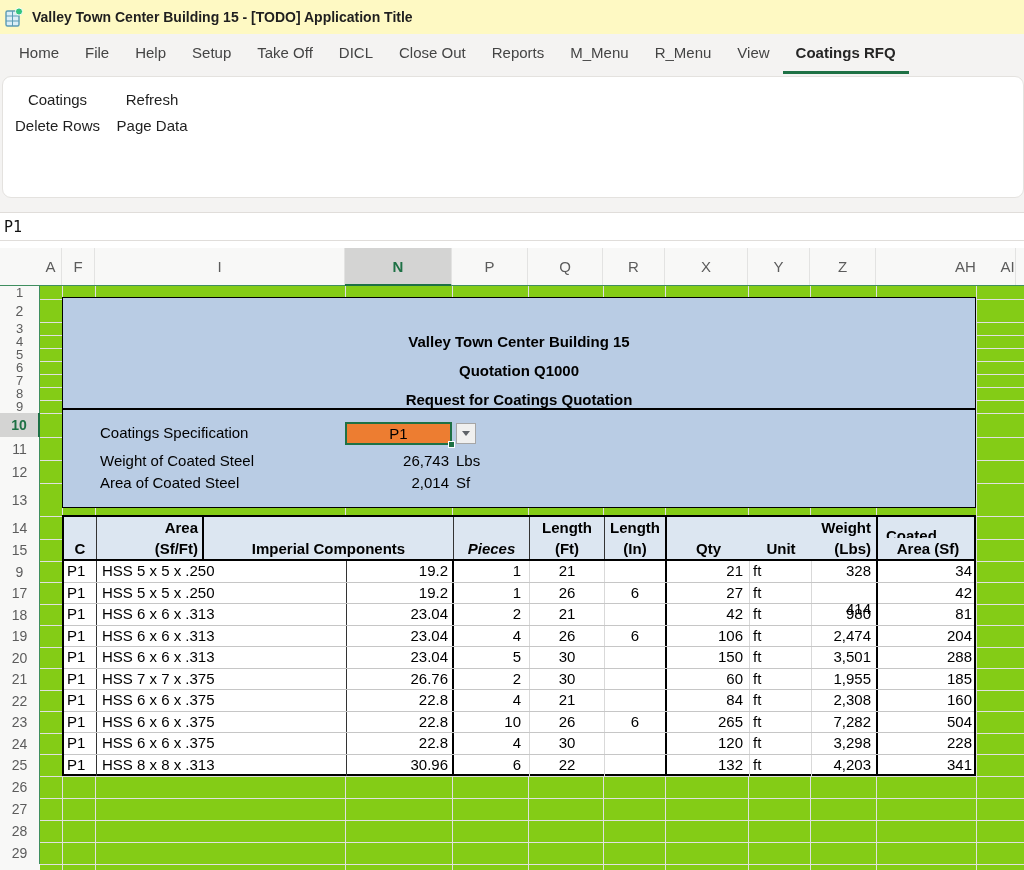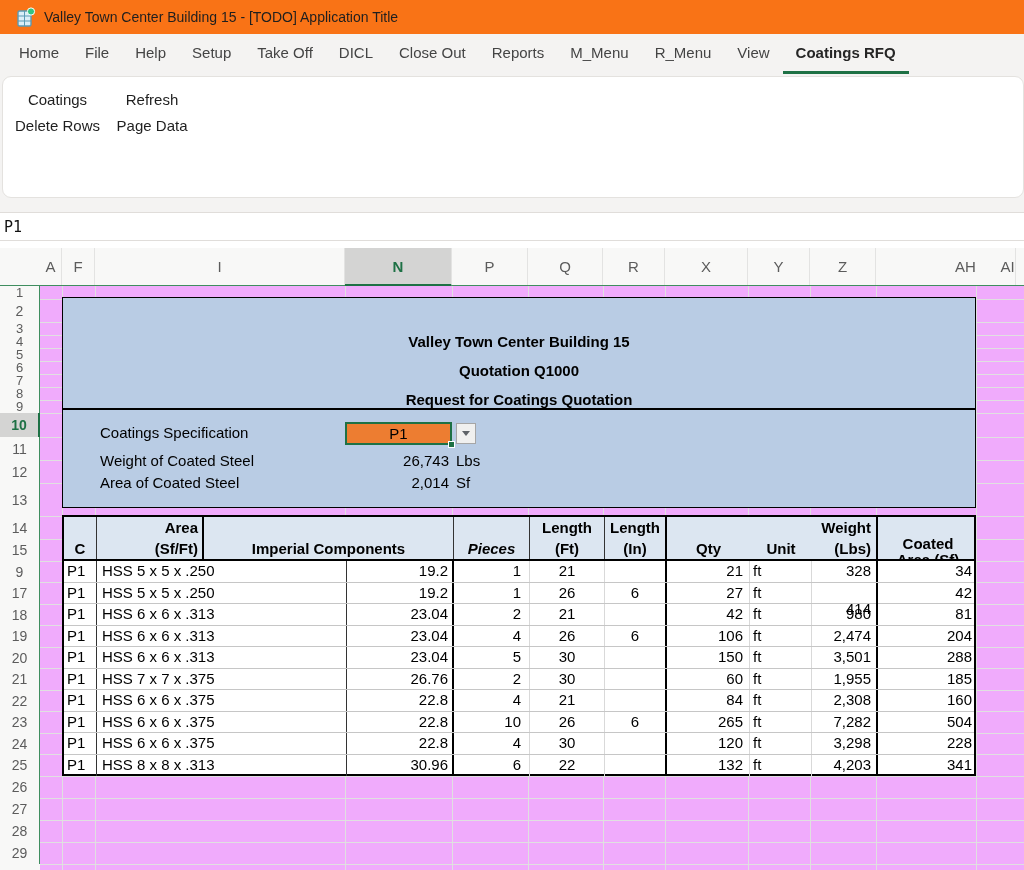--- a/index.html
+++ b/index.html
@@ -10,22 +10,22 @@
     --orange:#ed7d31;
     --chrome:#f4f3f2;
     --grid-line:#e0e0e0;
   }
   *{margin:0;padding:0;box-sizing:border-box;}
   body{background:#888;}
   .app{position:relative;width:1024px;height:870px;background:#fff;overflow:hidden;
        font-family:"Liberation Sans",sans-serif;color:#222;}
 
   
-  .titlebar{position:absolute;left:0;top:0;width:1024px;height:34px;background:#f97316;
-            display:flex;align-items:center;padding-left:16px;font-size:14px;color:#1f1f1f;}
+  .titlebar{position:absolute;left:0;top:0;width:1024px;height:34px;background:#fef9c3;
+            display:flex;align-items:center;padding-left:4px;font-size:14px;color:#1f1f1f;font-weight:bold;}
   .app-icon{width:20px;height:20px;margin-right:8px;position:relative;flex:none;}
 
   
   .menubar{position:absolute;left:0;top:34px;width:1024px;height:40px;background:var(--chrome);
            display:flex;align-items:stretch;padding-left:6px;font-size:15px;color:#444;}
   .menu-item{display:flex;align-items:center;padding:0 13px;border-bottom:3px solid transparent;cursor:default;}
   .menu-item.active{font-weight:bold;color:#262626;border-bottom-color:var(--green);}
 
   
   .ribbon-zone{position:absolute;left:0;top:74px;width:1024px;height:138px;background:var(--chrome);}
@@ -51,21 +51,21 @@
 
   
   .row-headers{position:absolute;left:0;top:286px;width:40px;height:584px;background:#f8f8f7;}
   .row-hdr{position:absolute;left:0;width:40px;display:flex;align-items:center;justify-content:center;
            font-size:14px;color:#5c5c5c;border-right:1px solid var(--sep-green);}
   .row-hdr.small{font-size:13px;}
   .row-hdr.selected{background:#d4d4d3;color:var(--green);font-weight:bold;
                     border-right:2px solid var(--green);}
 
   
-  .grid-area{position:absolute;left:40px;top:286px;width:984px;height:584px;background:#f0abfc;}
+  .grid-area{position:absolute;left:40px;top:286px;width:984px;height:584px;background:#84cc16;}
   .vline{position:absolute;top:0;width:1px;height:584px;background:var(--grid-line);}
   .hline{position:absolute;left:0;width:984px;height:1px;background:var(--grid-line);}
 
   
   .block{position:absolute;background:var(--block-blue);border:1.5px solid #000;}
   .title-line{position:absolute;left:0;width:100%;text-align:center;font-weight:bold;font-size:15px;color:#000;height:18px;line-height:18px;}
   .spec-label{position:absolute;font-size:15px;color:#000;height:18px;line-height:18px;}
   .spec-value{position:absolute;font-size:15px;color:#000;height:18px;line-height:18px;text-align:right;}
   .spec-unit{position:absolute;font-size:15px;color:#000;height:18px;line-height:18px;}
 
@@ -276,21 +276,21 @@
           </div>
           <div class="ct-hcol" style="width: 62px; border-right: none;">
             <div class="ct-hline" style="text-align: center; padding: 0px;"></div>
             <div class="ct-hline" style="text-align: center; padding: 0px;">Unit</div>
           </div>
           <div class="ct-hcol" style="width: 66px; border-right: 2px solid rgb(0, 0, 0);">
             <div class="ct-hline" style="text-align: right; padding: 0px 5px;">Weight</div>
             <div class="ct-hline" style="text-align: right; padding: 0px 5px;">(Lbs)</div>
           </div>
           <div class="ct-hcol" style="width: 100px; border-right: none;">
-            <div class="ct-hline" style="text-align: center; padding: 16px;">Coated</div>
+            <div class="ct-hline" style="padding: 8px;">Coated</div>
             <div class="ct-hline" style="text-align: center; padding: 0px;">Area (Sf)</div>
           </div>
         </div>
         <div class="ct-row">
           <div class="ct-cell" style="width: 33px; border-right: 1px solid rgb(51, 51, 51); text-align: left; padding: 0px 0px 0px 3px;">P1</div>
           <div class="ct-cell" style="width: 250px; border-right: 1px solid rgb(51, 51, 51); text-align: left; padding: 0px 0px 0px 5px;">HSS 5 x 5 x .250</div>
           <div class="ct-cell" style="width: 107px; border-right: 2px solid rgb(0, 0, 0); text-align: right; padding: 0px 4px;">19.2</div>
           <div class="ct-cell" style="width: 76px; border-right: 1px solid rgb(217, 217, 217); text-align: right; padding: 0px 8px;">1</div>
           <div class="ct-cell" style="width: 75px; border-right: 1px solid rgb(217, 217, 217); text-align: center; padding: 0px;">21</div>
           <div class="ct-cell" style="width: 62px; border-right: 2px solid rgb(0, 0, 0); text-align: center; padding: 0px;"></div>

